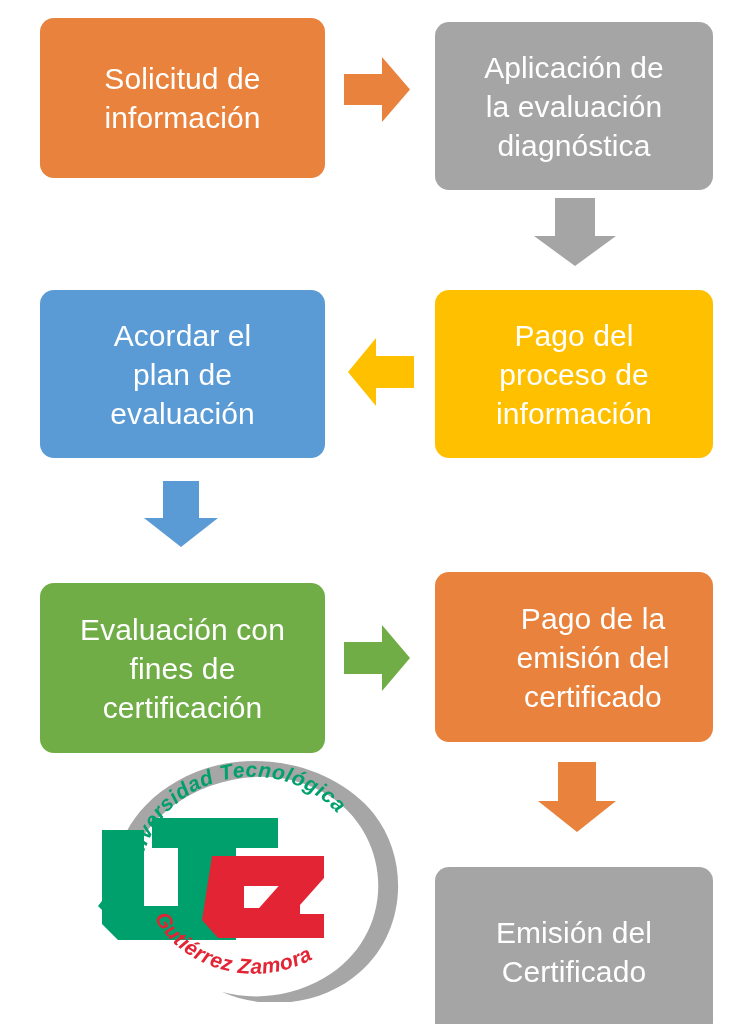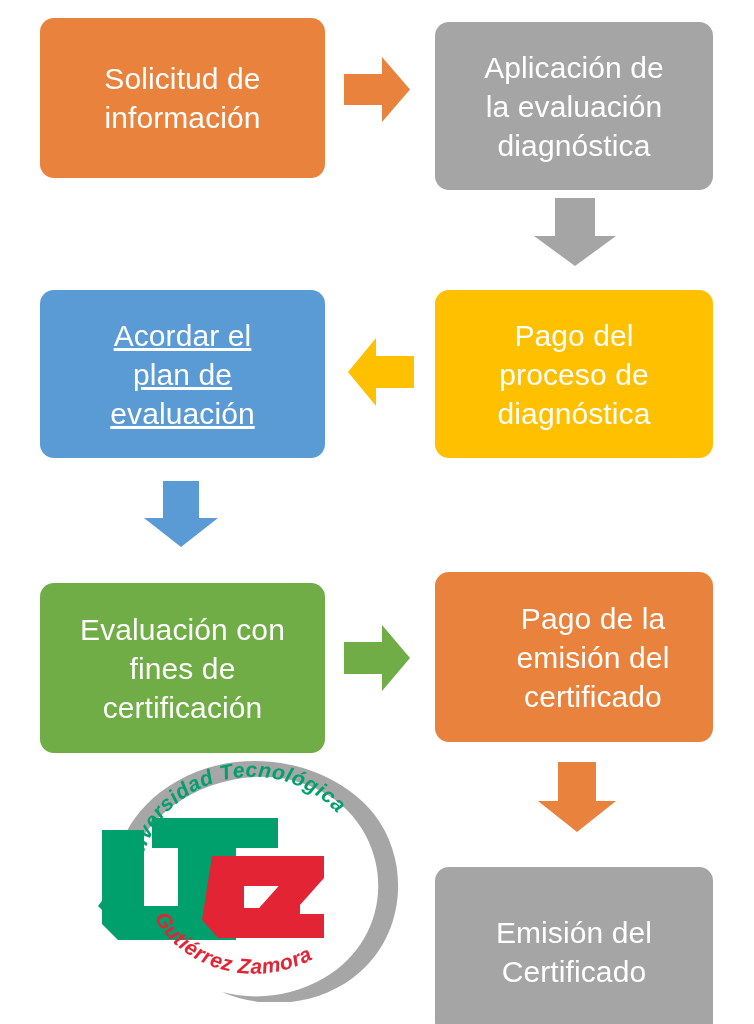--- a/index.html
+++ b/index.html
@@ -33,21 +33,21 @@
     line-height: 1.30;
     font-weight: 400;
     letter-spacing: 0.1px;
     padding: 4px 10px;
     box-sizing: border-box;
     white-space: pre-line;
   }
 
   .box.orange { background: #E8823C; }
   .box.gray   { background: #A5A5A5; margin-top: 12px; }
-  .box.blue   { background: #5B9BD5; text-decoration: underline; }
+  .box.blue   { background: #5B9BD5; }
   .box.yellow { background: #FFC000; }
   .box.green  { background: #70AD47; margin-top: 11px; }
 
   
   #box-solicitud   { left: 40px;  top: 18px;  width: 285px; height: 160px; }
   #box-aplicacion  { left: 435px; top: 10px;  width: 278px; height: 168px; }
   #box-acordar     { left: 40px;  top: 290px; width: 285px; height: 168px; }
   #box-pago-proc   { left: 435px; top: 290px; width: 278px; height: 168px; }
   #box-evaluacion  { left: 40px;  top: 572px; width: 285px; height: 170px; }
   #box-pago-emis   { left: 435px; top: 572px; width: 278px; height: 170px; padding-left: 48px; }
@@ -85,21 +85,21 @@
   <div class="box gray" id="box-aplicacion">Aplicación de
 la evaluación
 diagnóstica</div>
 
   <div class="box blue" id="box-acordar">Acordar el
 plan de
 evaluación</div>
 
   <div class="box yellow" id="box-pago-proc">Pago del
 proceso de
-diagnóstica</div>
+información</div>
 
   <div class="box green" id="box-evaluacion">Evaluación con
 fines de
 certificación</div>
 
   <div class="box orange" id="box-pago-emis">Pago de la
 emisión del
 certificado</div>
 
   <div class="box gray" id="box-emision">Emisión del

